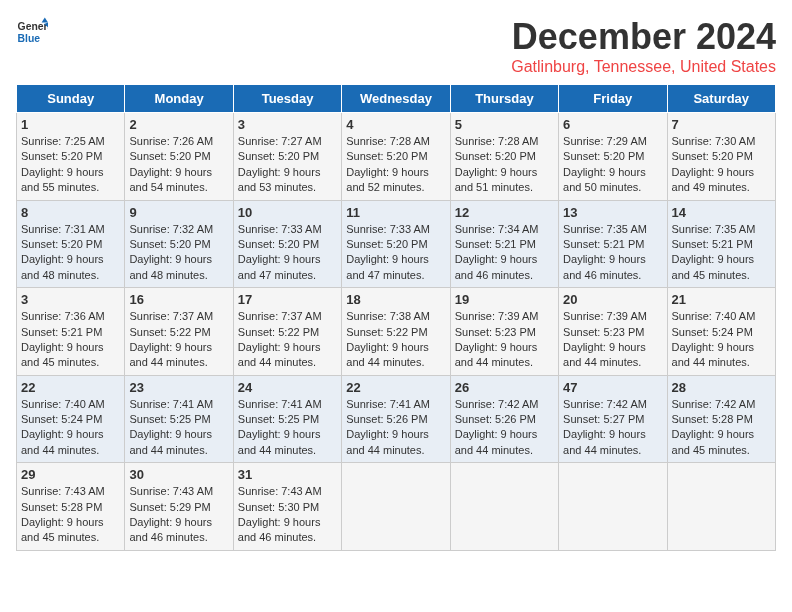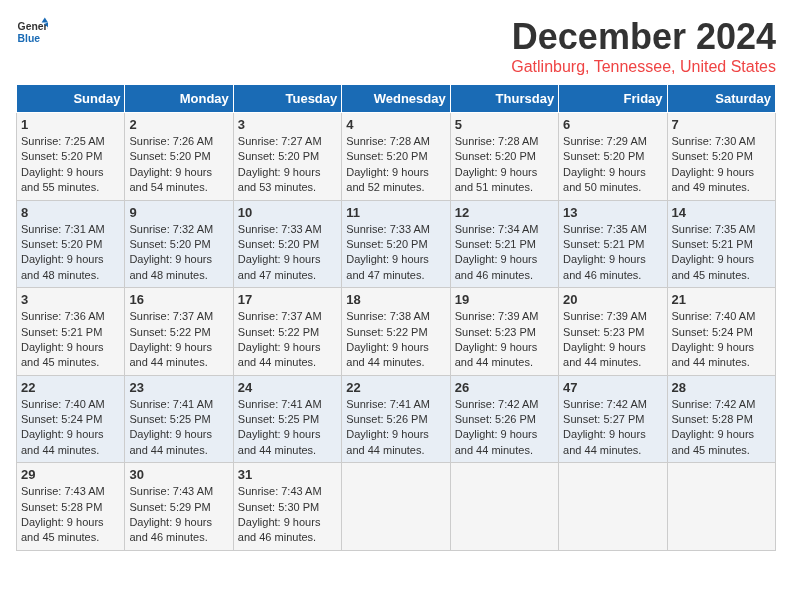--- a/index.html
+++ b/index.html
@@ -41,21 +41,21 @@
       width: 100%;
       border-collapse: collapse;
       table-layout: fixed;
     }
     thead tr th {
       background-color: #1a6bb5;
       color: #fff;
       font-size: 13px;
       font-weight: bold;
       padding: 6px 4px;
-      text-align: right;
+      text-align: center;
       border: 1px solid #fff;
     }
     tbody tr td {
       border: 1px solid #ccc;
       vertical-align: top;
       padding: 4px 4px;
       font-size: 10.5px;
       color: #333;
       height: 80px;
     }

